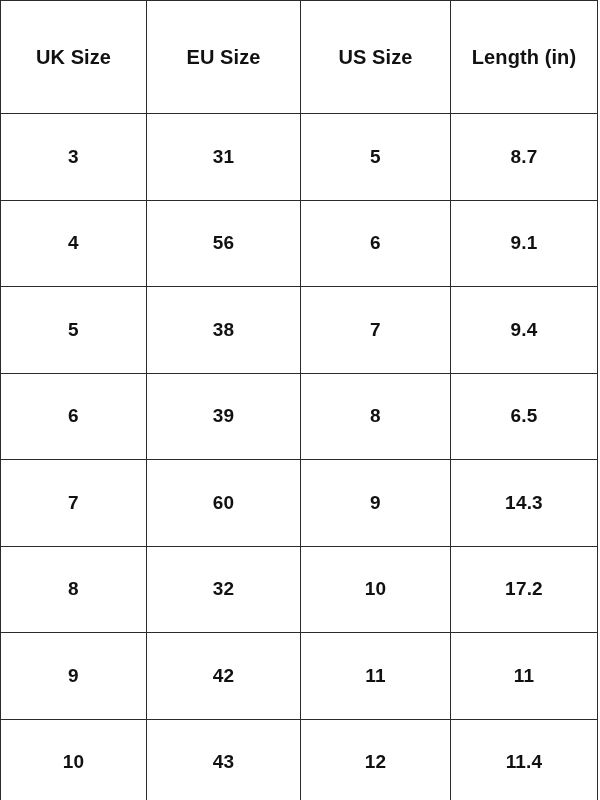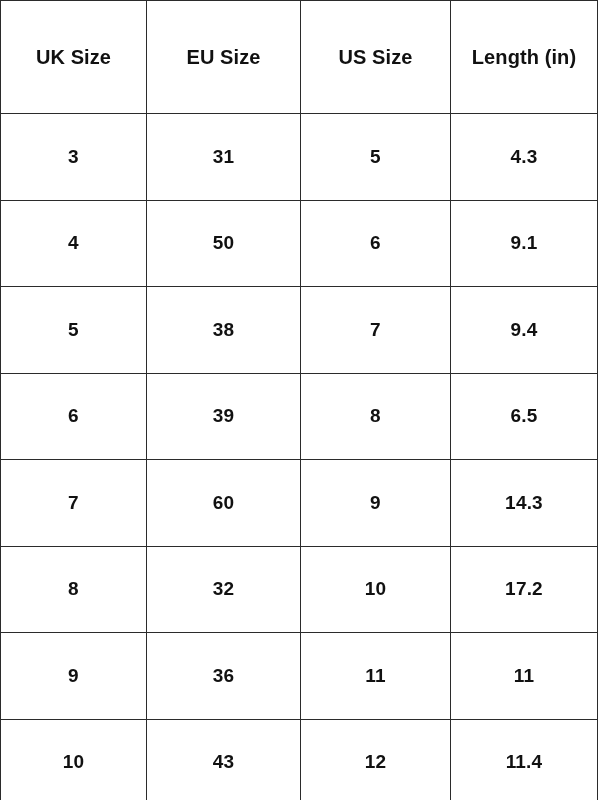--- a/index.html
+++ b/index.html
@@ -79,25 +79,25 @@
         <th>US Size</th>
         <th>Length (in)</th>
       </tr>
     </thead>
 
     <tbody>
       <tr>
         <td>3</td>
         <td>31</td>
         <td>5</td>
-        <td>4.3</td>
+        <td>8.7</td>
       </tr>
       <tr>
         <td>4</td>
-        <td>50</td>
+        <td>56</td>
         <td>6</td>
         <td>9.1</td>
       </tr>
       <tr>
         <td>5</td>
         <td>38</td>
         <td>7</td>
         <td>9.4</td>
       </tr>
       <tr>
@@ -113,21 +113,21 @@
         <td>14.3</td>
       </tr>
       <tr>
         <td>8</td>
         <td>32</td>
         <td>10</td>
         <td>17.2</td>
       </tr>
       <tr>
         <td>9</td>
-        <td>36</td>
+        <td>42</td>
         <td>11</td>
         <td>11</td>
       </tr>
       <tr>
         <td>10</td>
         <td>43</td>
         <td>12</td>
         <td>11.4</td>
       </tr>
     </tbody>

